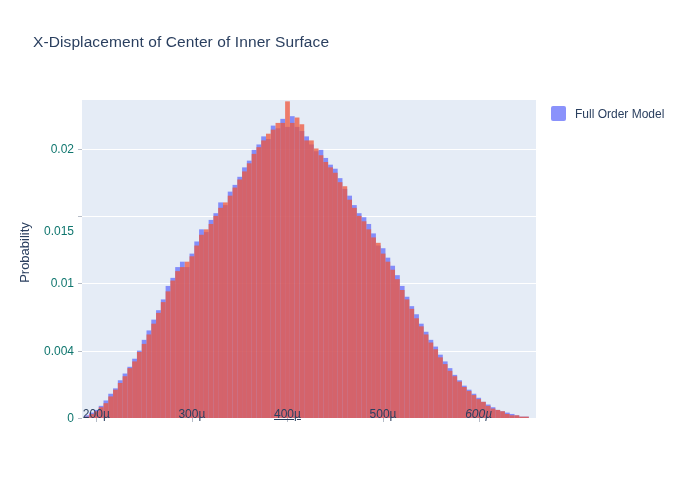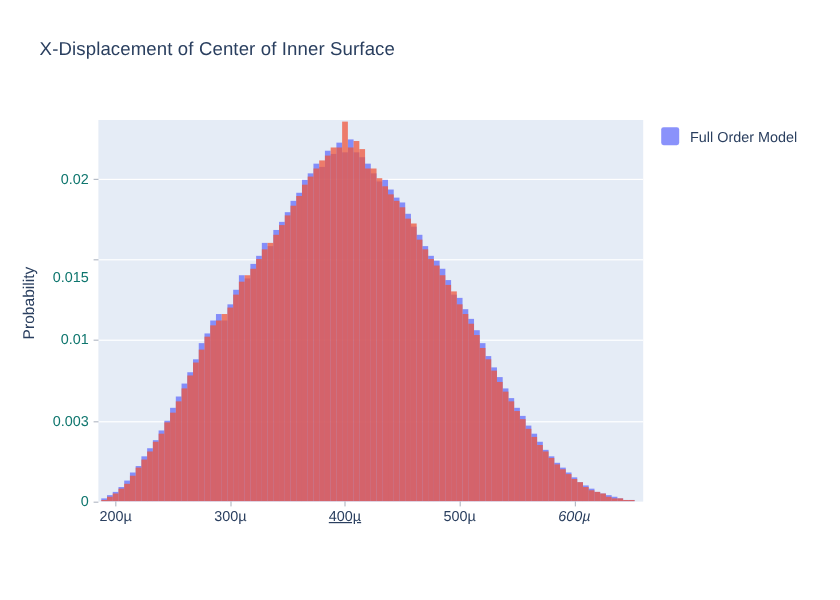--- a/index.html
+++ b/index.html
@@ -72,21 +72,21 @@
     position: absolute;
     top: 0;
     font-size: 12px;
     color: #2a3f5f;
     transform: translateX(-50%);
     white-space: nowrap;
   }
   #xtick-holder {
     position: absolute;
     left: 0;
-    top: 423px;
+    top: 407px;
     width: 700px;
     height: 18px;
   }
   .tickmark-x {
     position: absolute;
     top: 418px;
     width: 1px;
     height: 4px;
     background: #2a3f5f;
     opacity: 0.35;
@@ -347,21 +347,21 @@
           <rect x="427.72" y="315.31" width="4.78" height="2.69"></rect>
           <rect x="432.49" y="315.31" width="4.78" height="2.69"></rect>
           <rect x="437.27" y="316.65" width="4.78" height="1.35"></rect>
           <rect x="442.05" y="316.65" width="4.78" height="1.35"></rect>
         </g>
       </svg>
   </div>
 
   <div id="ytick-holder">
       <div class="ytick-label" style="top: 318px;">0</div>
-      <div class="ytick-label" style="top: 250.627px;">0.003</div>
+      <div class="ytick-label" style="top: 250.627px;">0.004</div>
       <div class="ytick-label" style="top: 183.254px;">0.01</div>
       <div class="ytick-label" style="top: 115.881px; margin-top: 15px;">0.015</div>
       <div class="ytick-label" style="top: 48.5085px;">0.02</div>
     </div>
   <div id="xtick-holder">
       <div class="xtick-label" style="left: 96.3368px;">200µ</div>
       <div class="xtick-label" style="left: 191.916px;">300µ</div>
       <div class="xtick-label" style="left: 287.495px; text-decoration: underline;">400µ</div>
       <div class="xtick-label" style="left: 383.074px;">500µ</div>
       <div class="xtick-label" style="left: 478.653px; font-style: italic;">600µ</div>

